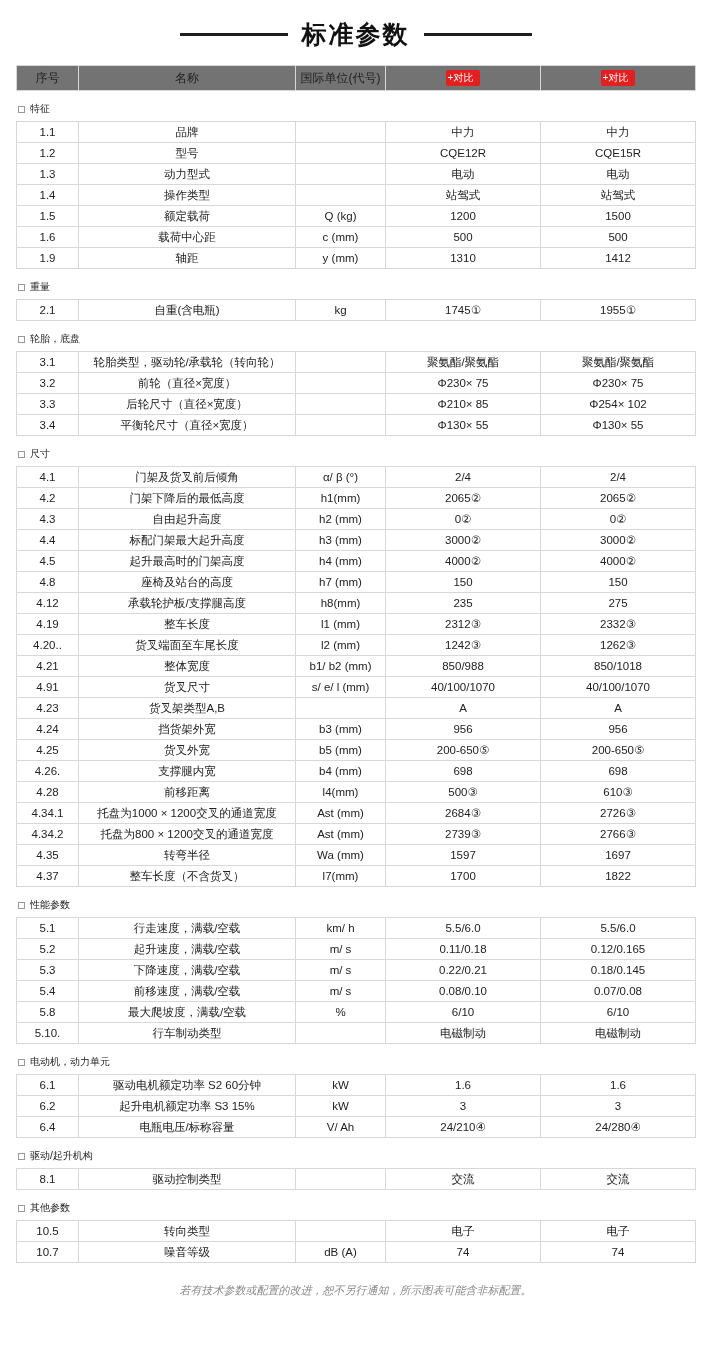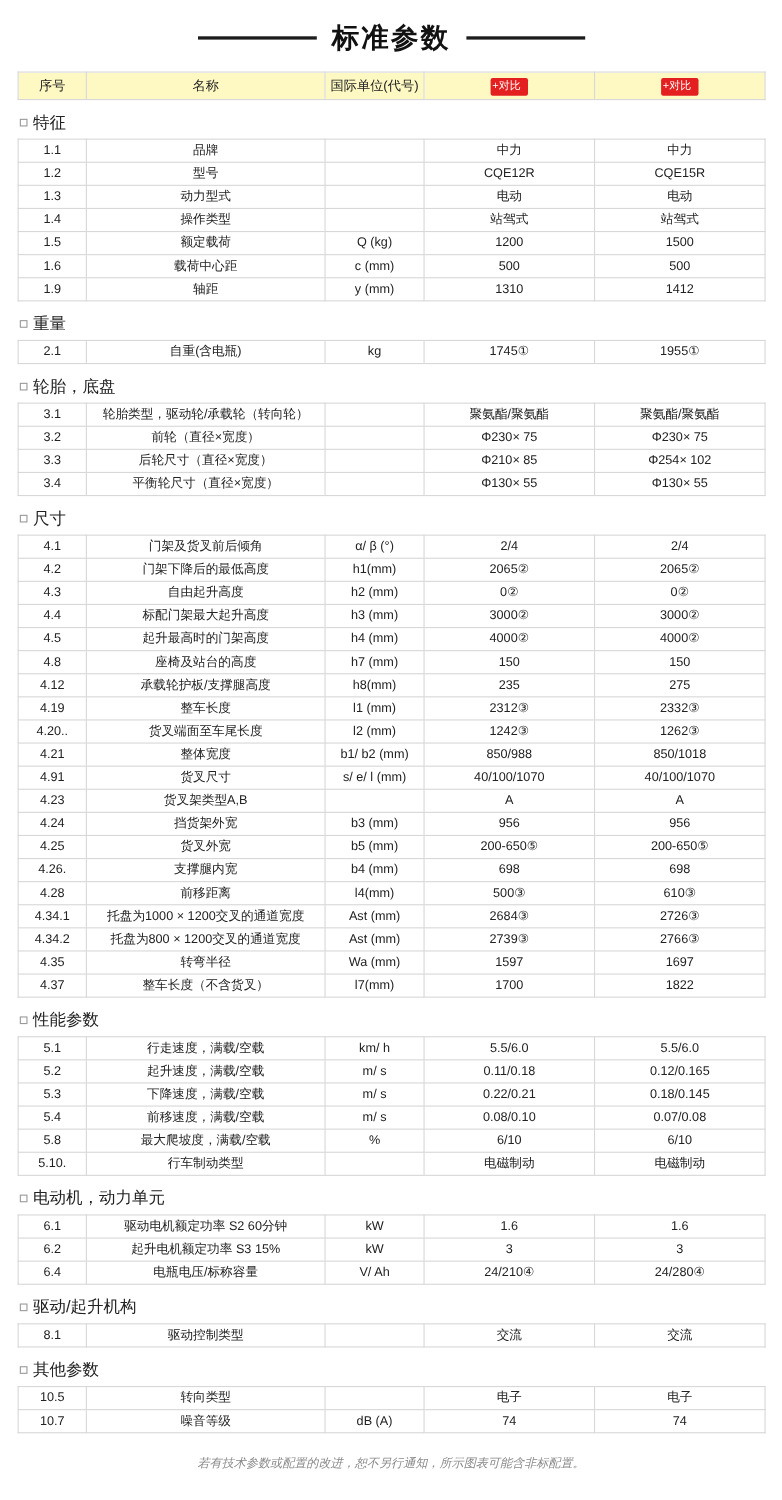--- a/index.html
+++ b/index.html
@@ -53,42 +53,42 @@
     text-align: center;
     vertical-align: middle;
     line-height: 1.25;
     color: #222;
     overflow: hidden;
     white-space: nowrap;
   }
   table.spec tr.head td {
     height: 25px;
     font-size: 12px;
-    background: #fef9c3;
+    background: #737373;
   }
   .cmp-btn {
     display: inline-block;
     background: #e41f1f;
     color: #fff;
     font-size: 10px;
     line-height: 13px;
     padding: 1px 7px 2px 2px;
     border-radius: 2px;
     font-weight: normal;
     letter-spacing: 0;
   }
   td.name { text-align: center; }
 
   
   .section {
     display: flex;
     align-items: center;
     gap: 5px;
     padding: 11px 0 5px 2px;
-    font-size: 15px;
+    font-size: 10px;
     color: #222;
   }
   .sec-box {
     display: inline-block;
     width: 7px;
     height: 7px;
     border: 1px solid #9a9a9a;
     background: #fff;
   }
   .sec-label { white-space: nowrap; }

